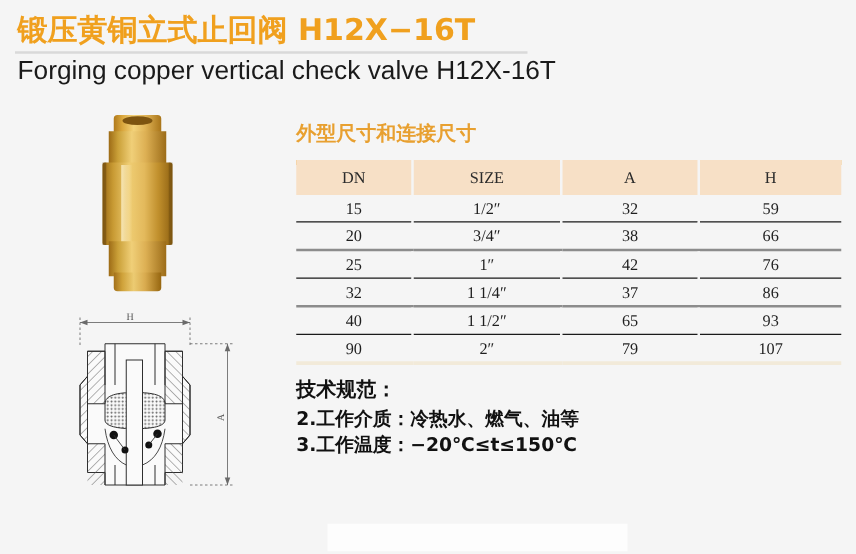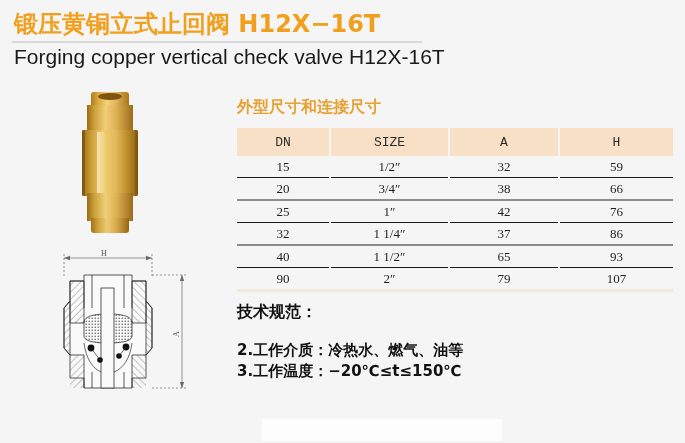--- a/index.html
+++ b/index.html
@@ -181,21 +181,21 @@
     background: #f0a01e;
   }
   .spec-table th {
     background: #f7e0c6;
     color: #2b2b2b;
     font-size: 13px;
     font-weight: normal;
     height: 26px;
     text-align: center;
     border-right: 2px solid #f5f5f5;
-    font-family: Liberation Mono, monospace;
+    font-family: Liberation Serif, serif;
   }
   .spec-table th:last-child { border-right: none; }
   .spec-table td {
     font-size: 13px;
     color: #1f1f1f;
     height: 19px;
     text-align: center;
     border-right: 2px solid #f5f5f5;
     font-family: "Liberation Serif", serif;
   }
@@ -211,21 +211,21 @@
   .tech-block {
     position: absolute;
     left: 237px;
     top: 302px;
     width: 330px;
   }
   .tech-title {
     font-size: 16px;
     font-weight: bold;
     color: #111;
-    margin-bottom: 17px;
+    margin-bottom: 2px;
     font-family: "DejaVu Sans", sans-serif;
   }
   .tech-line {
     font-size: 15px;
     font-weight: bold;
     color: #111;
     line-height: 21px;
     white-space: nowrap;
     font-family: "DejaVu Sans", sans-serif;
   }

